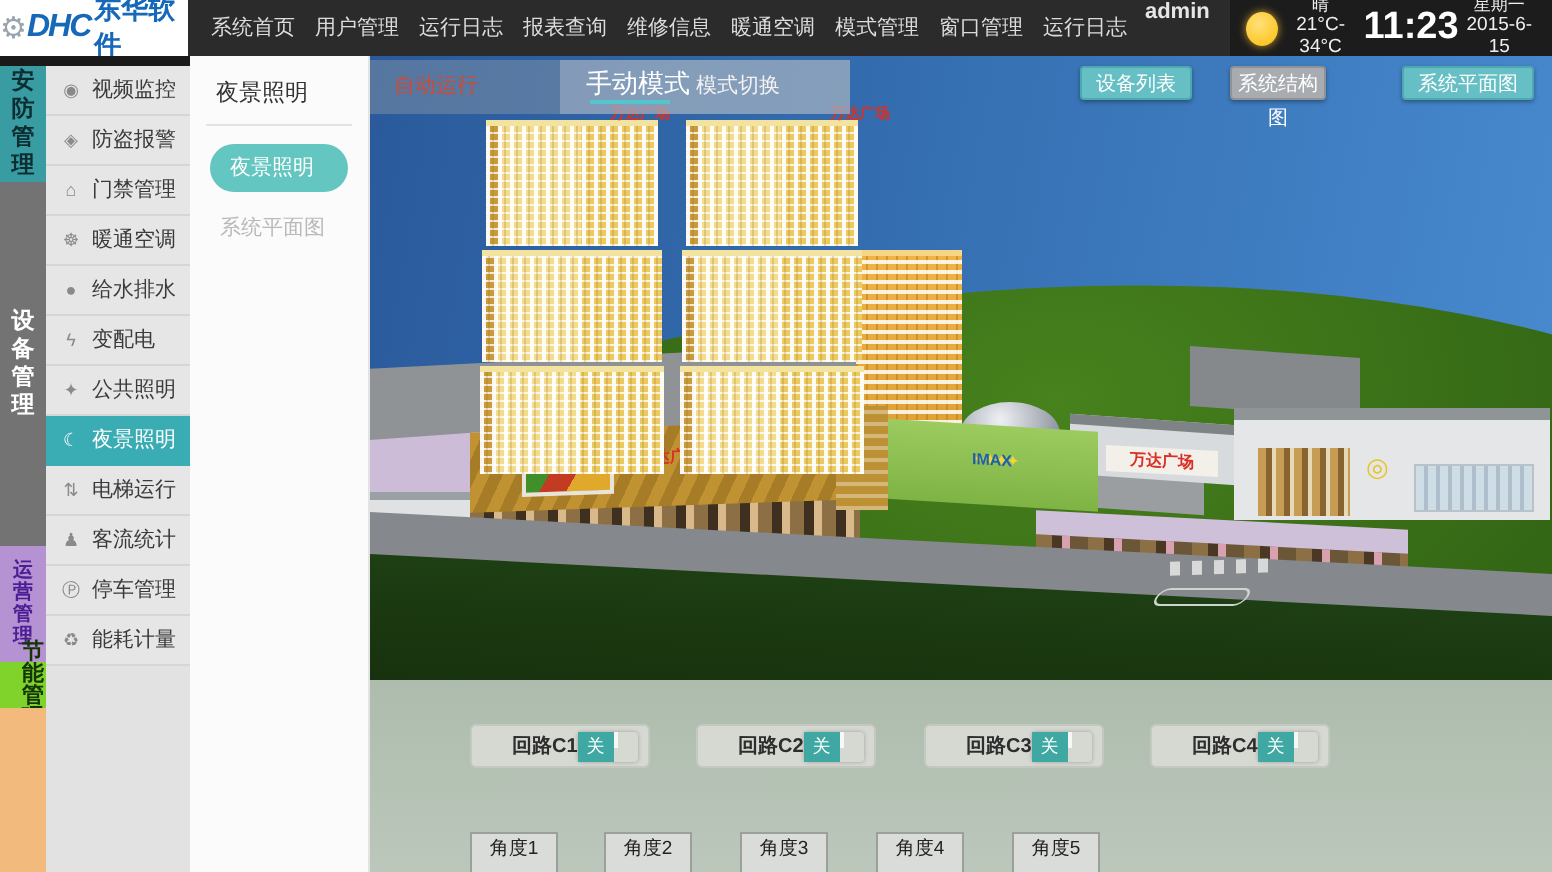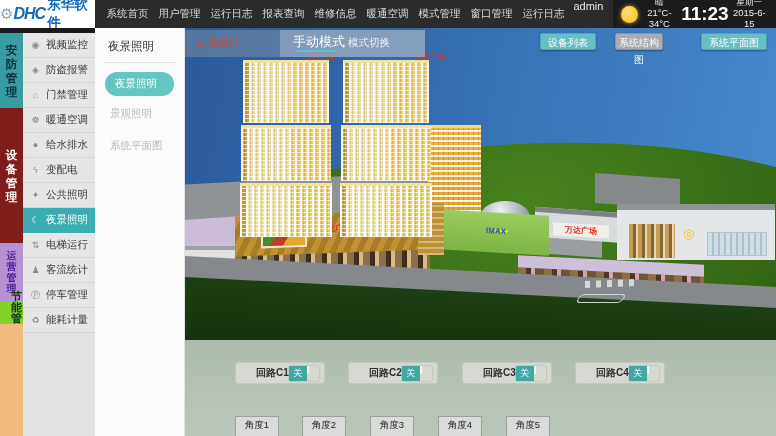--- a/index.html
+++ b/index.html
@@ -8,36 +8,36 @@
   .app { position:relative; width:776px; height:436px; background:#222; }
 
   
   .topbar { position:absolute; top:0; left:0; width:776px; height:28px; display:flex; align-items:stretch; background:#2b2b2b; }
   .logo { width:104px; background:#fff; display:flex; align-items:center; justify-content:center; gap:2px; }
   .logo .gear { color:#9aa4ad; font-size:15px; margin-right:-2px; }
   .logo .dhc { color:#1668b8; font-weight:bold; font-style:italic; font-size:16px; letter-spacing:-1px; }
   .logo .cn { color:#1668b8; font-weight:bold; font-size:13.5px; letter-spacing:0px; }
   .menu { flex:1; display:flex; align-items:center; padding-left:6px; }
   .menu-item { color:#dcdcdc; font-size:10.5px; padding:0 5px; cursor:pointer; white-space:nowrap; }
-  .admin { color:#e6e6e6; font-size:11px; padding:0 10px 0 4px; }
+  .admin { color:#e6e6e6; font-size:11px; padding:0 10px 0 4px;font-weight:bold; }
   .widget { width:176px; background:#1c1c1c; display:flex; align-items:center; justify-content:space-between; padding:0 6px 0 8px; }
   .sun { width:17px; height:17px; border-radius:50%; background:radial-gradient(circle at 40% 35%, #ffe07a, #fdc929 70%, #e8ae12); box-shadow:0 0 4px #c9992a; }
   .wcol { text-align:center; color:#efefef; line-height:1.15; }
   .wcol .s1 { font-size:8.5px; }
   .wcol .s2 { font-size:9.5px; }
   .wtime { color:#fff; font-size:19px; font-weight:bold; letter-spacing:0px; }
 
   
   .cols { position:absolute; top:28px; left:0; width:776px; height:408px; display:flex; }
 
   .catstrip { width:23px; display:flex; flex-direction:column; background:#1a1a1a; }
   .cat { display:flex; align-items:center; justify-content:center; text-align:center; font-weight:bold; cursor:pointer; }
   .cat .vtxt { width:13px; word-break:break-all; font-size:11.5px; line-height:14px; }
-  .cat-anfang   { height:75px;  background:#3a9ca3; color:#0c2e33; }
-  .cat-shebei   { height:135px; background:#7f1d1d; color:#ffffff; }
+  .cat-anfang   { height:58px;  background:#3a9ca3; color:#0c2e33; }
+  .cat-shebei   { height:182px; background:#737373; color:#ffffff; }
   .cat-yunying  { height:58px;  background:#b592d2; color:#4c1d95; }
   .cat-yunying .vtxt { font-size:10px; line-height:11px; }
   .cat-jieneng  { height:23px;  background:#7fd32a; color:#143505; }
   .cat-jieneng .vtxt { width:21px; font-size:11px; line-height:11px;text-align:right; }
   .cat-filler   { flex:1; background:#f2bb7d; }
   .cat-spacer   { height:5px; background:#1a1a1a; }
 
   .sideitems { width:72px; background:#e2e2e2; display:flex; flex-direction:column; }
   .sideitems .spacer { height:5px; background:#1a1a1a; }
   .sitem { height:25px; display:flex; align-items:center; gap:5px; padding-left:7px; background:#e6e6e6; border-bottom:1px solid #d6d6d6; cursor:pointer; }
@@ -250,21 +250,20 @@
       <div class="sitem">
           <span class="ic">♻</span>
           <span class="lb">能耗计量</span>
         </div>
     </div>
 
     <div class="subpanel">
       <div class="sub-title">夜景照明</div>
       <div class="sub-divider"></div>
       <div class="subitem active">夜景照明</div>
-      <div class="subitem">景观照明</div>
       <div class="subitem">系统平面图</div>
     </div>
 
     <div class="scene">
       <div class="hill"></div>
 
       <div class="roof-main"></div>
       <div class="roof-right"></div>
       <div class="midbldg"></div>
       <div class="roof-walk"></div>

